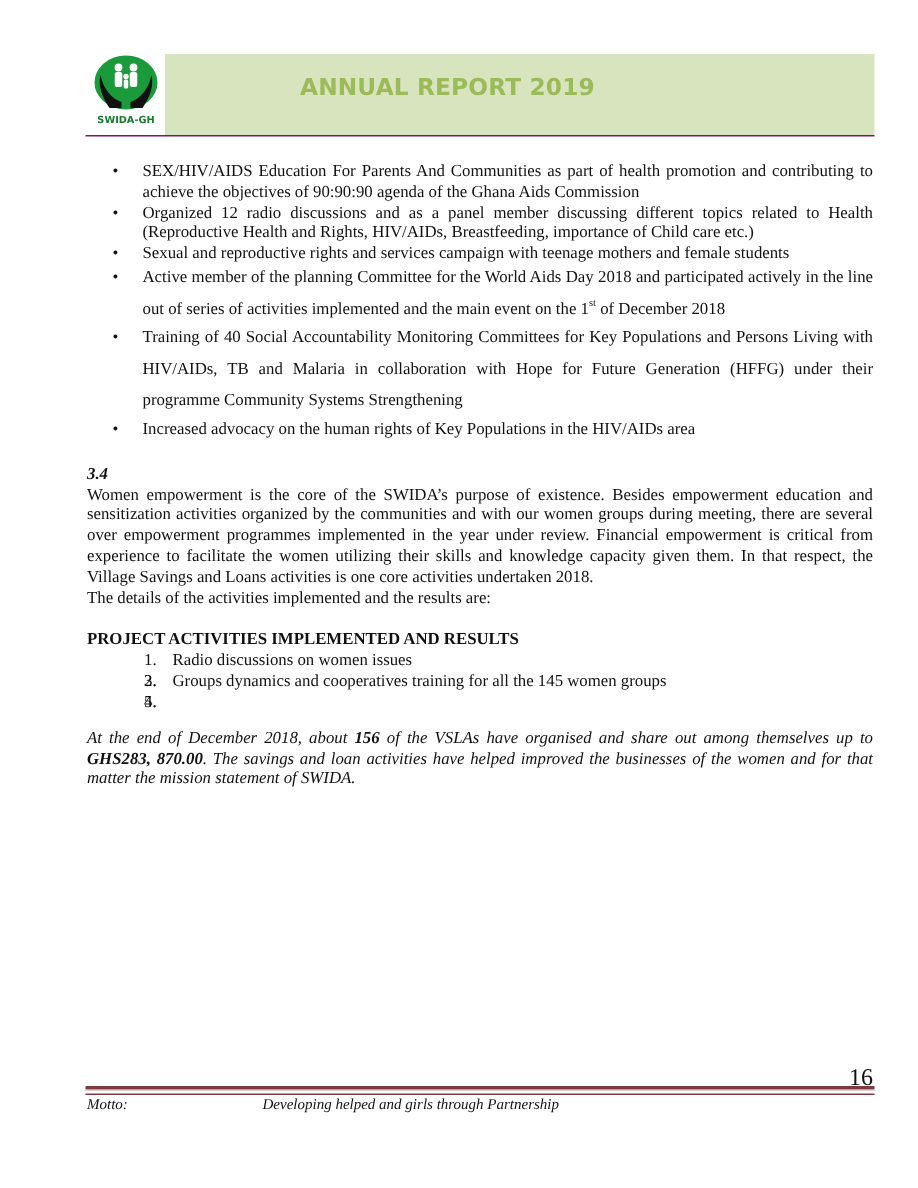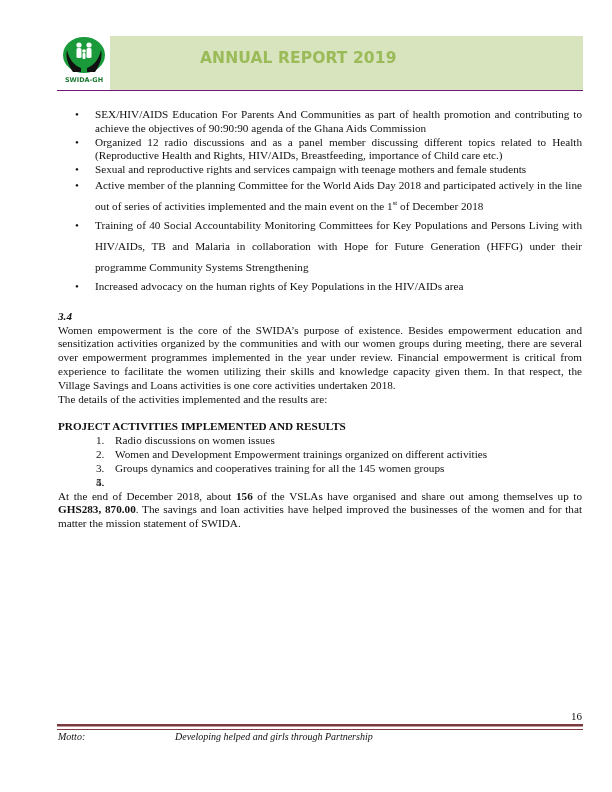--- a/index.html
+++ b/index.html
@@ -106,26 +106,26 @@
       padding: 0;
     }
     ol.activities li {
       position: relative;
       padding-left: 57px;
     }
     ol.activities li .num {
       position: absolute;
       left: 38px;
     }
-    .closing { margin-top: 14px; }
+    .closing { margin-top: 24px; font-style: italic; }
     .footer-page {
       position: absolute;
       right: 30px;
       top: 710px;
-      font-size: 11px;
+      font-size: 16px;
       font-family: "Liberation Serif", "DejaVu Serif", serif;
     }
     .footer-rule {
       position: absolute;
       left: 57px;
       top: 724px;
       width: 526px;
       height: 3px;
       border-top: 2px solid #7b3a3f;
       border-bottom: 1px solid #7b3a3f;
@@ -186,21 +186,21 @@
 
   <div class="section-heading">
     <span class="num">3.4</span>
   </div>
   <p>Women empowerment is the core of the SWIDA’s purpose of existence. Besides empowerment education and sensitization activities organized by the communities and with our women groups during meeting, there are several over empowerment programmes implemented in the year under review.  Financial empowerment is critical from experience to facilitate the women utilizing their skills and knowledge capacity given them. In that respect, the Village Savings and Loans activities is one core activities undertaken 2018.</p>
   <p>The details of the activities implemented and the results are:</p>
 
   <div class="subheading">PROJECT ACTIVITIES IMPLEMENTED AND RESULTS</div>
   <ol class="activities">
     <li><span class="num">1.</span><span>Radio discussions on women issues</span></li>
-    <li><span class="num">2.</span><span>Women and Development Empowerment trainings organized on different activities</span></li>
+    <li><span class="num">2.</span></li>
     <li><span class="num">3.</span><span>Groups dynamics and cooperatives training for all the 145 women groups</span></li>
     <li><span class="num">4.</span></li>
     <li><span class="num">5.</span></li>
   </ol>
 
   <p class="closing"><span>At the end of December 2018, about </span><b>156</b><span> of the VSLAs have organised and share out among themselves up to </span><b>GHS283, 870.00</b><span>. The savings and loan activities have helped improved the businesses of the women and for that matter the mission statement of SWIDA.</span></p>
 </div>
 
 <div class="footer-page">16</div>
 <div class="footer-rule">

